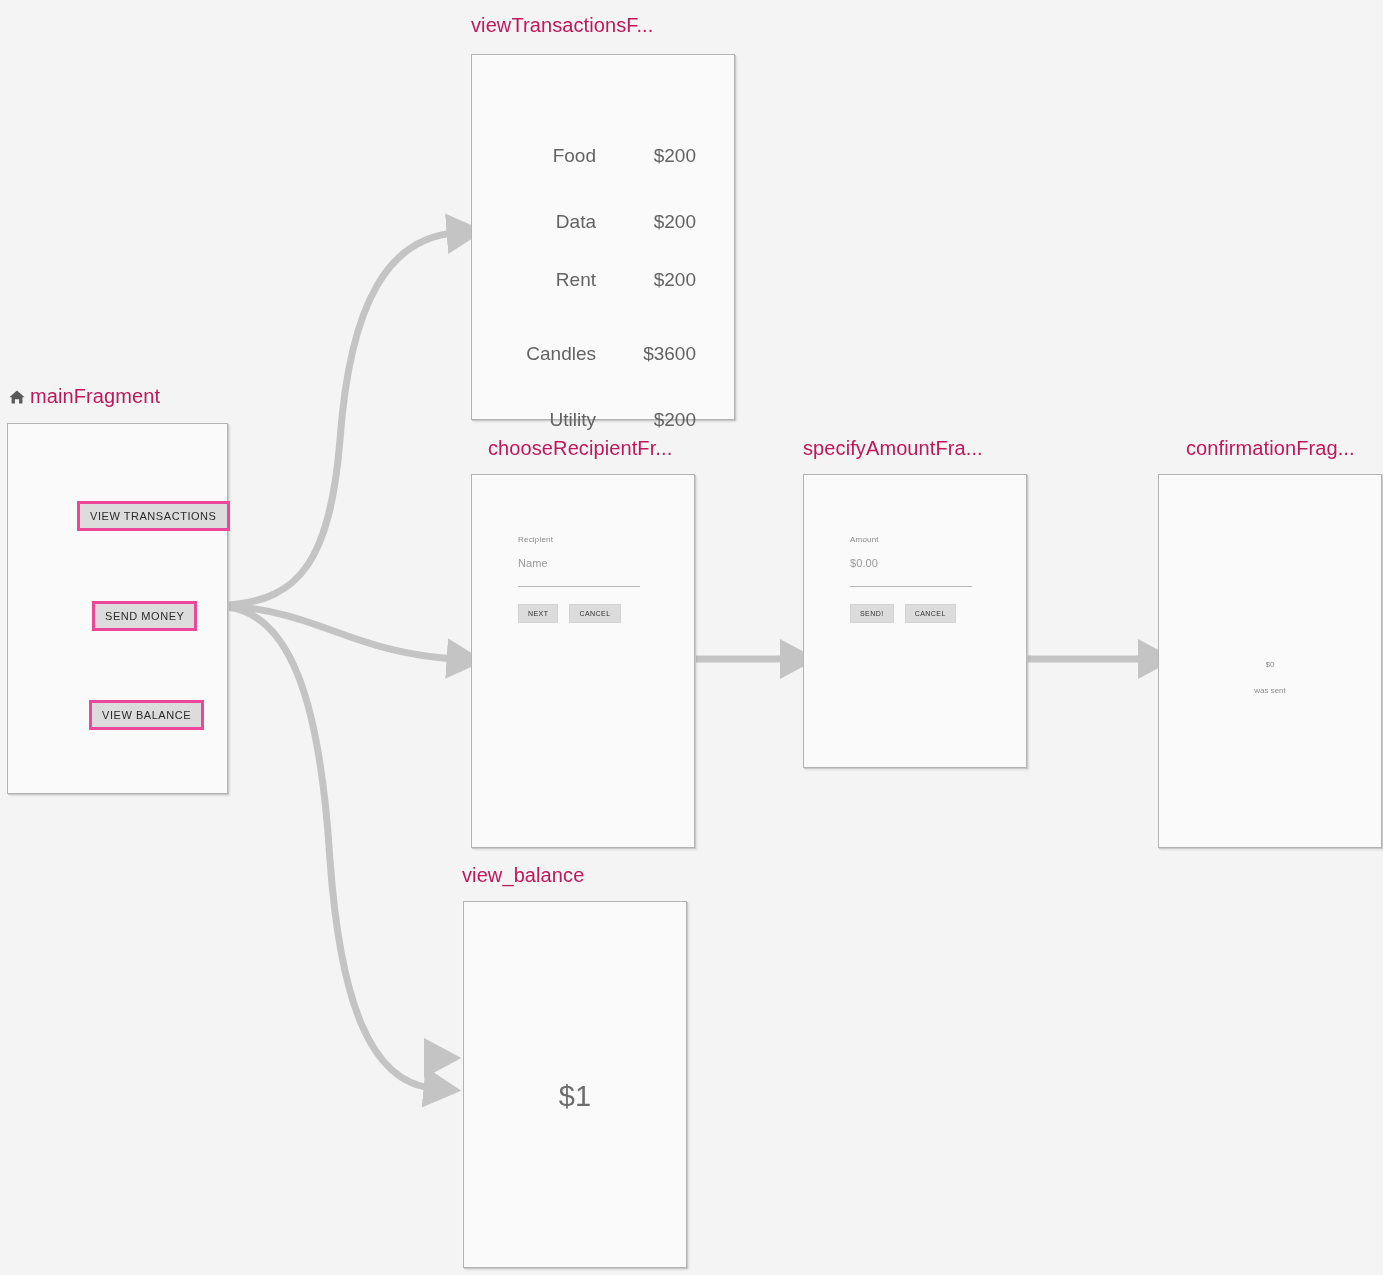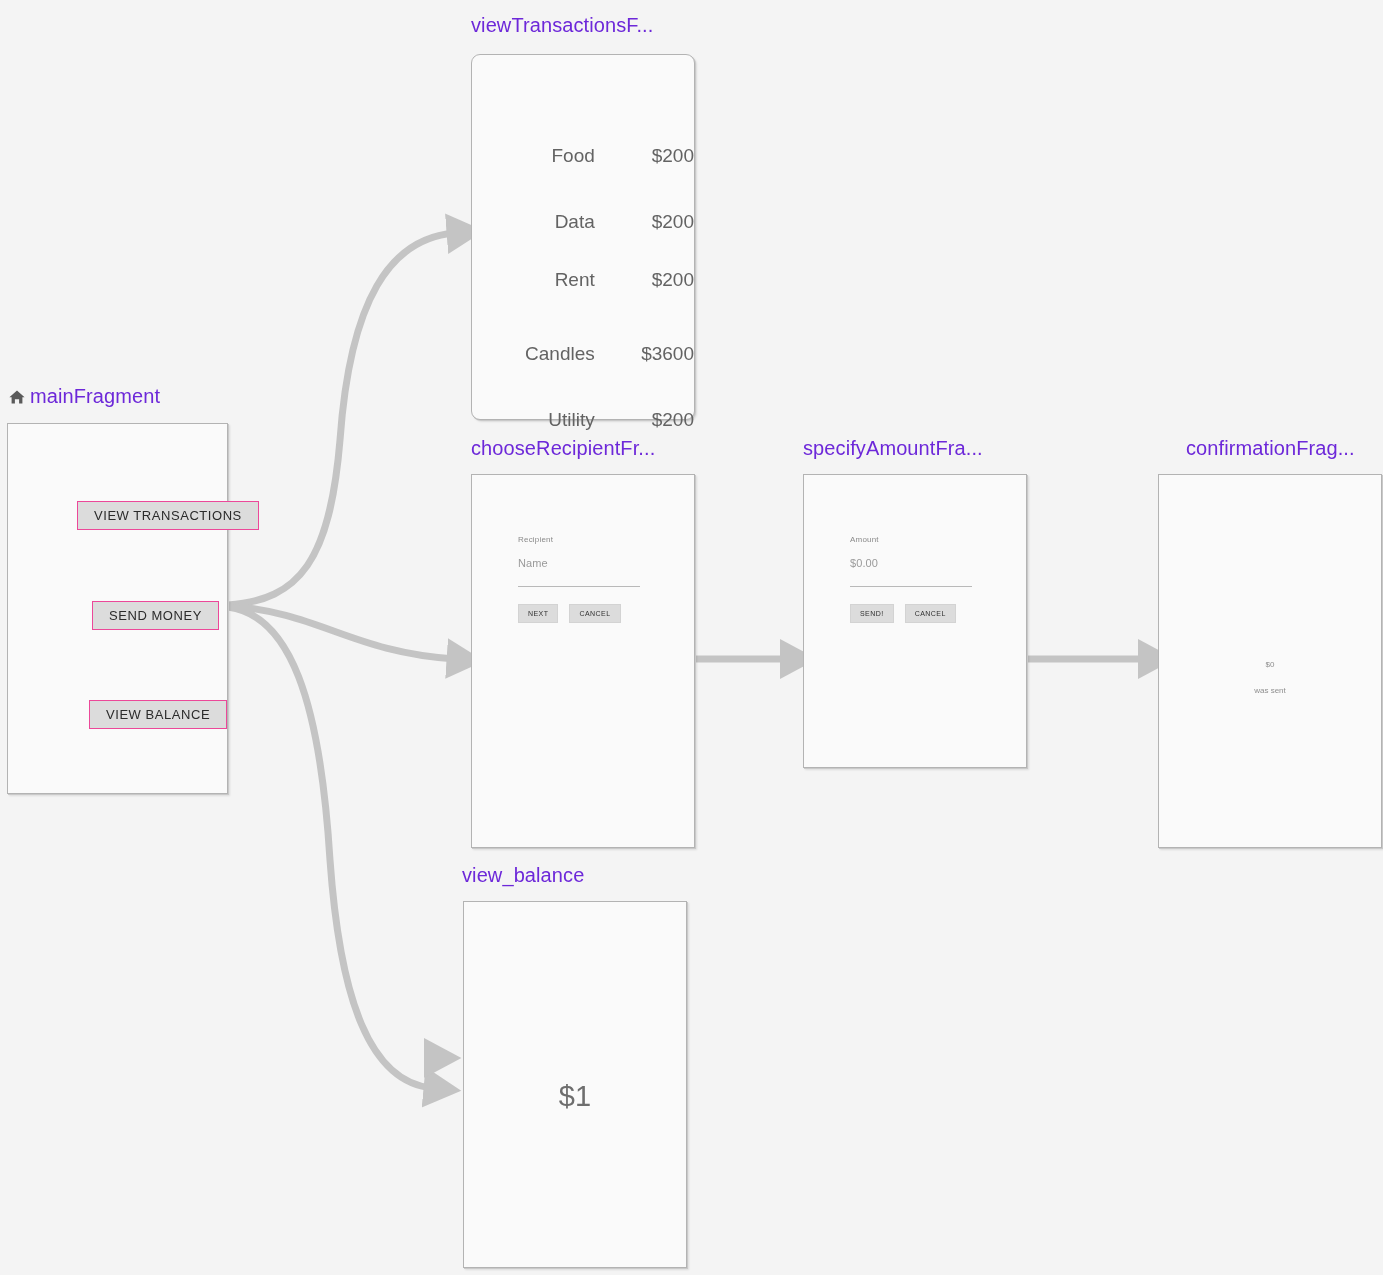--- a/index.html
+++ b/index.html
@@ -11,21 +11,21 @@
     position:relative;
     overflow:hidden;
   }
   #canvas { position:absolute; inset:0; }
 
   .edges { position:absolute; left:0; top:0; width:1383px; height:1275px; pointer-events:none; }
 
   .dest-label {
     position:absolute;
     font-size:20px;
-    color:#6d28d9;
+    color:#be185d;
     white-space:nowrap;
     letter-spacing:.1px;
   }
   .dest-label.with-icon { display:flex; align-items:center; gap:2px; }
 
   .panel {
     position:absolute;
     background:#fafafa;
     border:1px solid #b3b3b3;
     box-shadow:1px 1px 0 0 #c9c9c9, 2px 2px 2px 0 rgba(0,0,0,.10);
@@ -66,25 +66,25 @@
     padding:5px 9px 5px 9px;
     text-align:center;
     border:1px solid #d3d3d3;
   }
 
   
   .mf-btn {
     position:absolute;
     background:#dcdcdc;
     color:#2b2b2b;
-    font-size:13px;
+    font-size:11px;
     letter-spacing:.55px;
-    padding:6px 16px;
+    padding:6px 10px;
     text-align:center;
-    border:1px solid #ec4899;
+    border:3px solid #ec4899;
     white-space:nowrap;
   }
 
   
   .conf-amount {
     position:absolute; left:0; right:0; top:37px;
     text-align:center; font-size:8px; color:#8e8e8e;
   }
   .conf-msg {
     position:absolute; left:0; right:0; top:63px;
@@ -119,21 +119,21 @@
 
     <path d="M424,1058 L432,1058" stroke="#c4c4c4" stroke-width="7" fill="none" stroke-linecap="butt" marker-end="url(#ah)"></path>
 
     <path d="M696,659 L788,659" stroke="#c4c4c4" stroke-width="7" fill="none" stroke-linecap="butt" marker-end="url(#ah)"></path>
 
     <path d="M1026,659 L1146,659" stroke="#c4c4c4" stroke-width="7" fill="none" stroke-linecap="butt" marker-end="url(#ah)"></path>
   </svg>
 
   <div class="dest-label" style="left:471px; top:14px;">viewTransactionsF...</div>
 
-  <div class="panel" style="left:471px; top:54px; width:224px; height:366px;border-radius:9px;">
+  <div class="panel" style="left:471px; top:54px; width:264px; height:366px;">
     <div class="tx-row" style="top:90px;">
       <span class="tx-name">Food</span>
       <span class="tx-amt">$200</span>
     </div>
     <div class="tx-row" style="top:156px;">
       <span class="tx-name">Data</span>
       <span class="tx-amt">$200</span>
     </div>
     <div class="tx-row" style="top:214px;">
       <span class="tx-name">Rent</span>
@@ -157,21 +157,21 @@
     </span>
     <span>mainFragment</span>
   </div>
 
   <div class="panel" style="left:7px; top:423px; width:221px; height:371px;">
     <div class="mf-btn" style="left:69px; top:77px;">VIEW TRANSACTIONS</div>
     <div class="mf-btn" style="left:84px; top:177px;">SEND MONEY</div>
     <div class="mf-btn" style="left:81px; top:276px;">VIEW BALANCE</div>
   </div>
 
-  <div class="dest-label" style="left:471px; top:437px;">chooseRecipientFr...</div>
+  <div class="dest-label" style="left:488px; top:437px;">chooseRecipientFr...</div>
 
   <div class="panel" style="left:471px; top:474px; width:224px; height:374px;">
     <div class="form">
       <div class="form-label">Recipient</div>
       <div class="form-input">Name</div>
       <div class="form-btns">
         <div class="mini-btn">NEXT</div>
         <div class="mini-btn">CANCEL</div>
       </div>
     </div>

